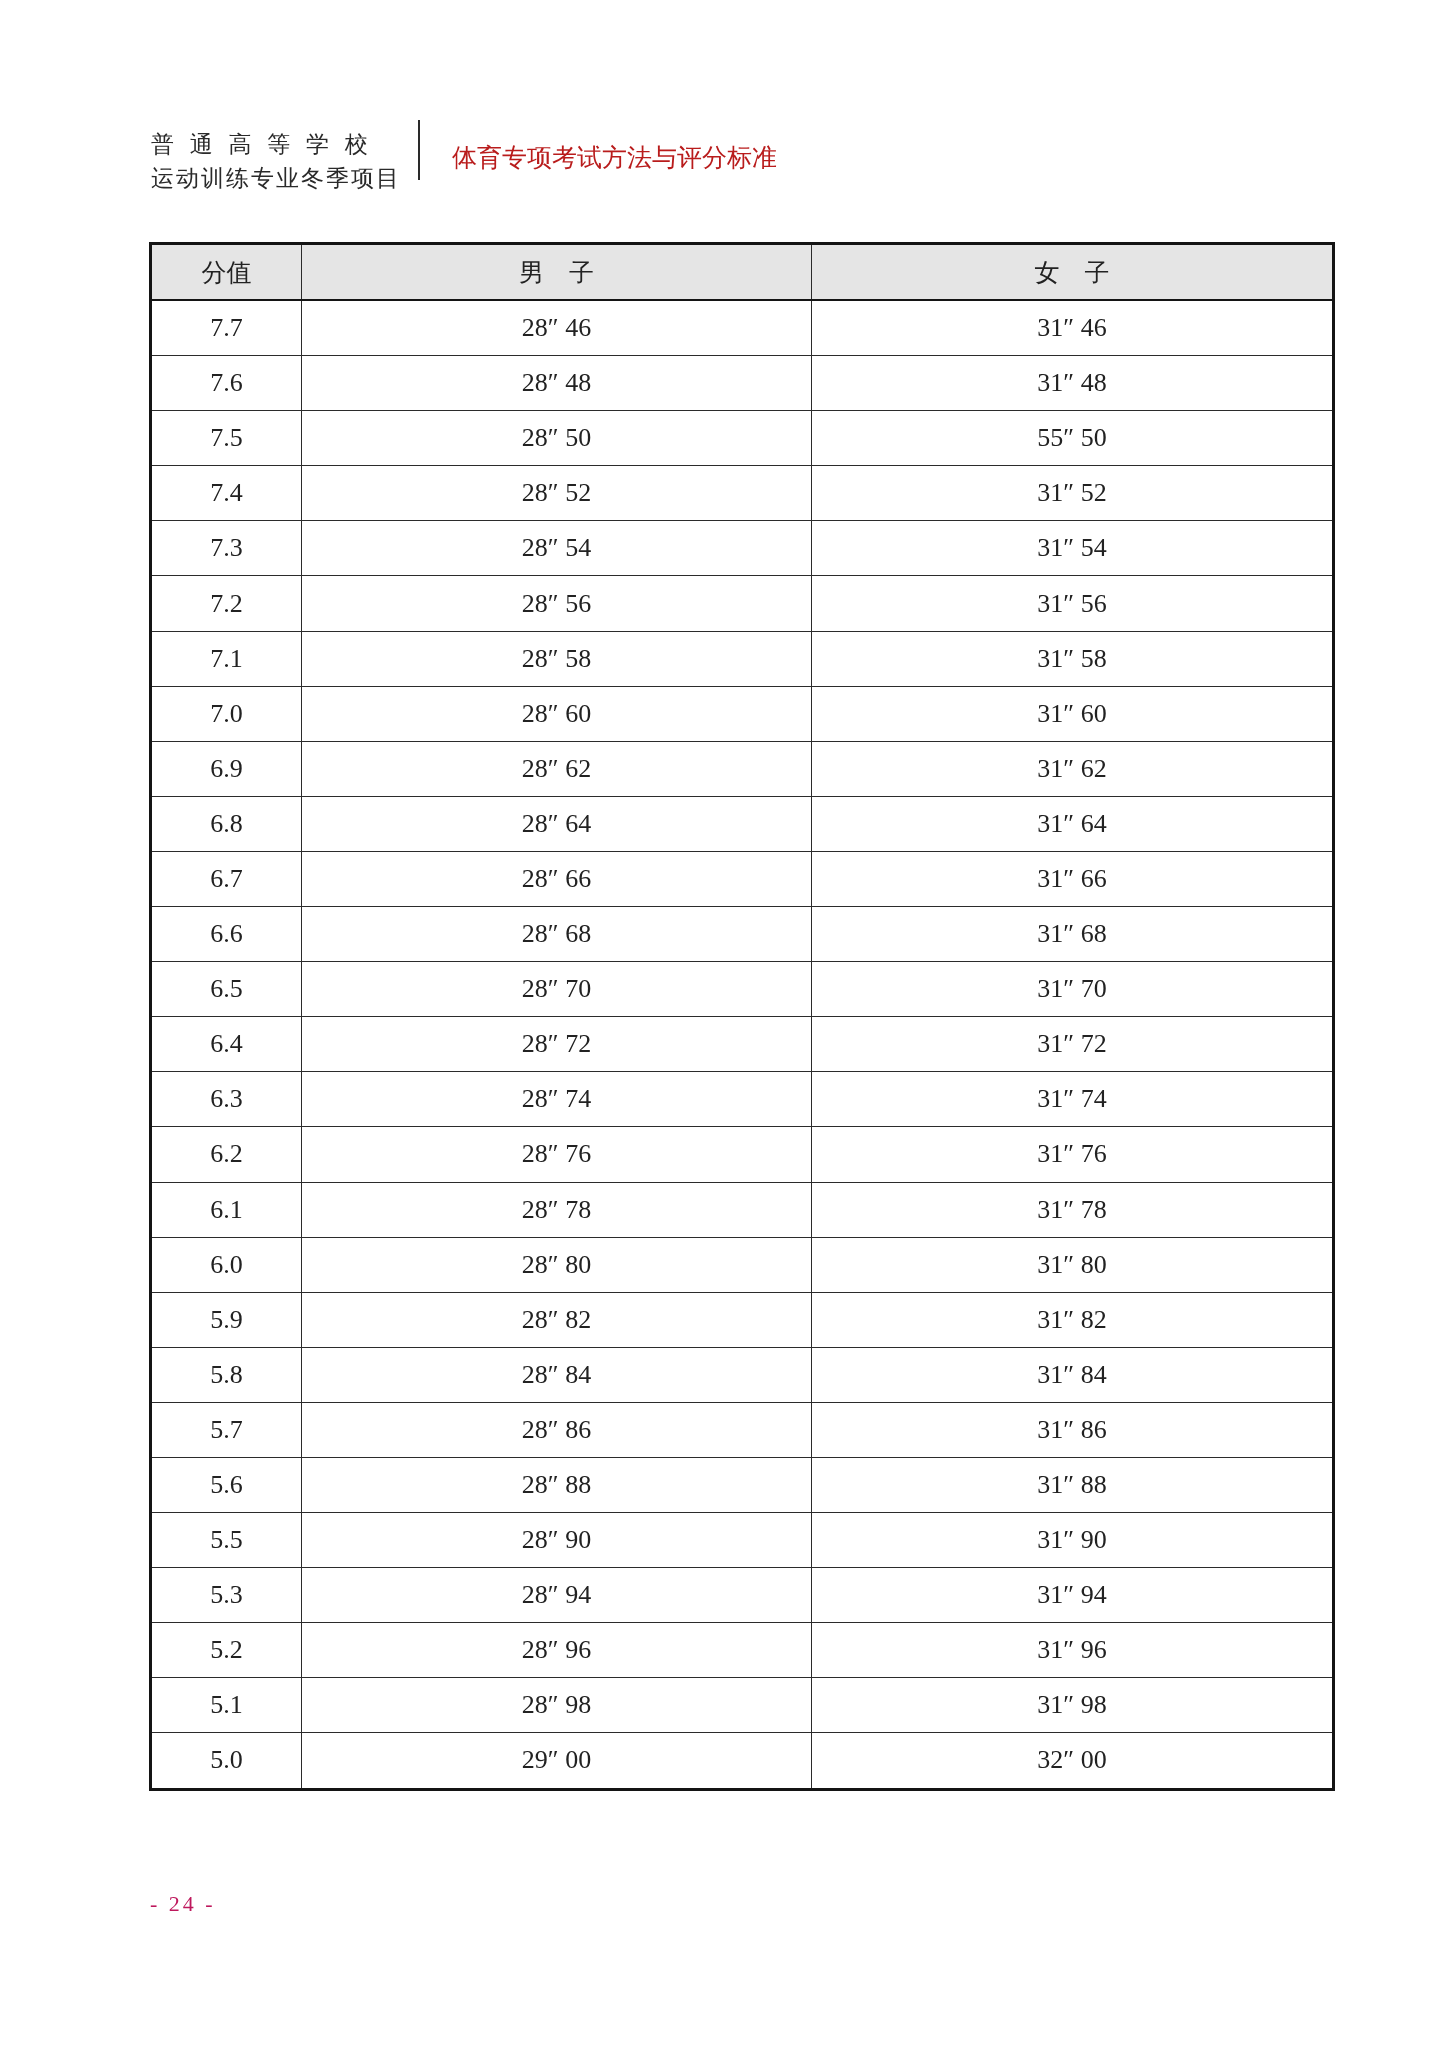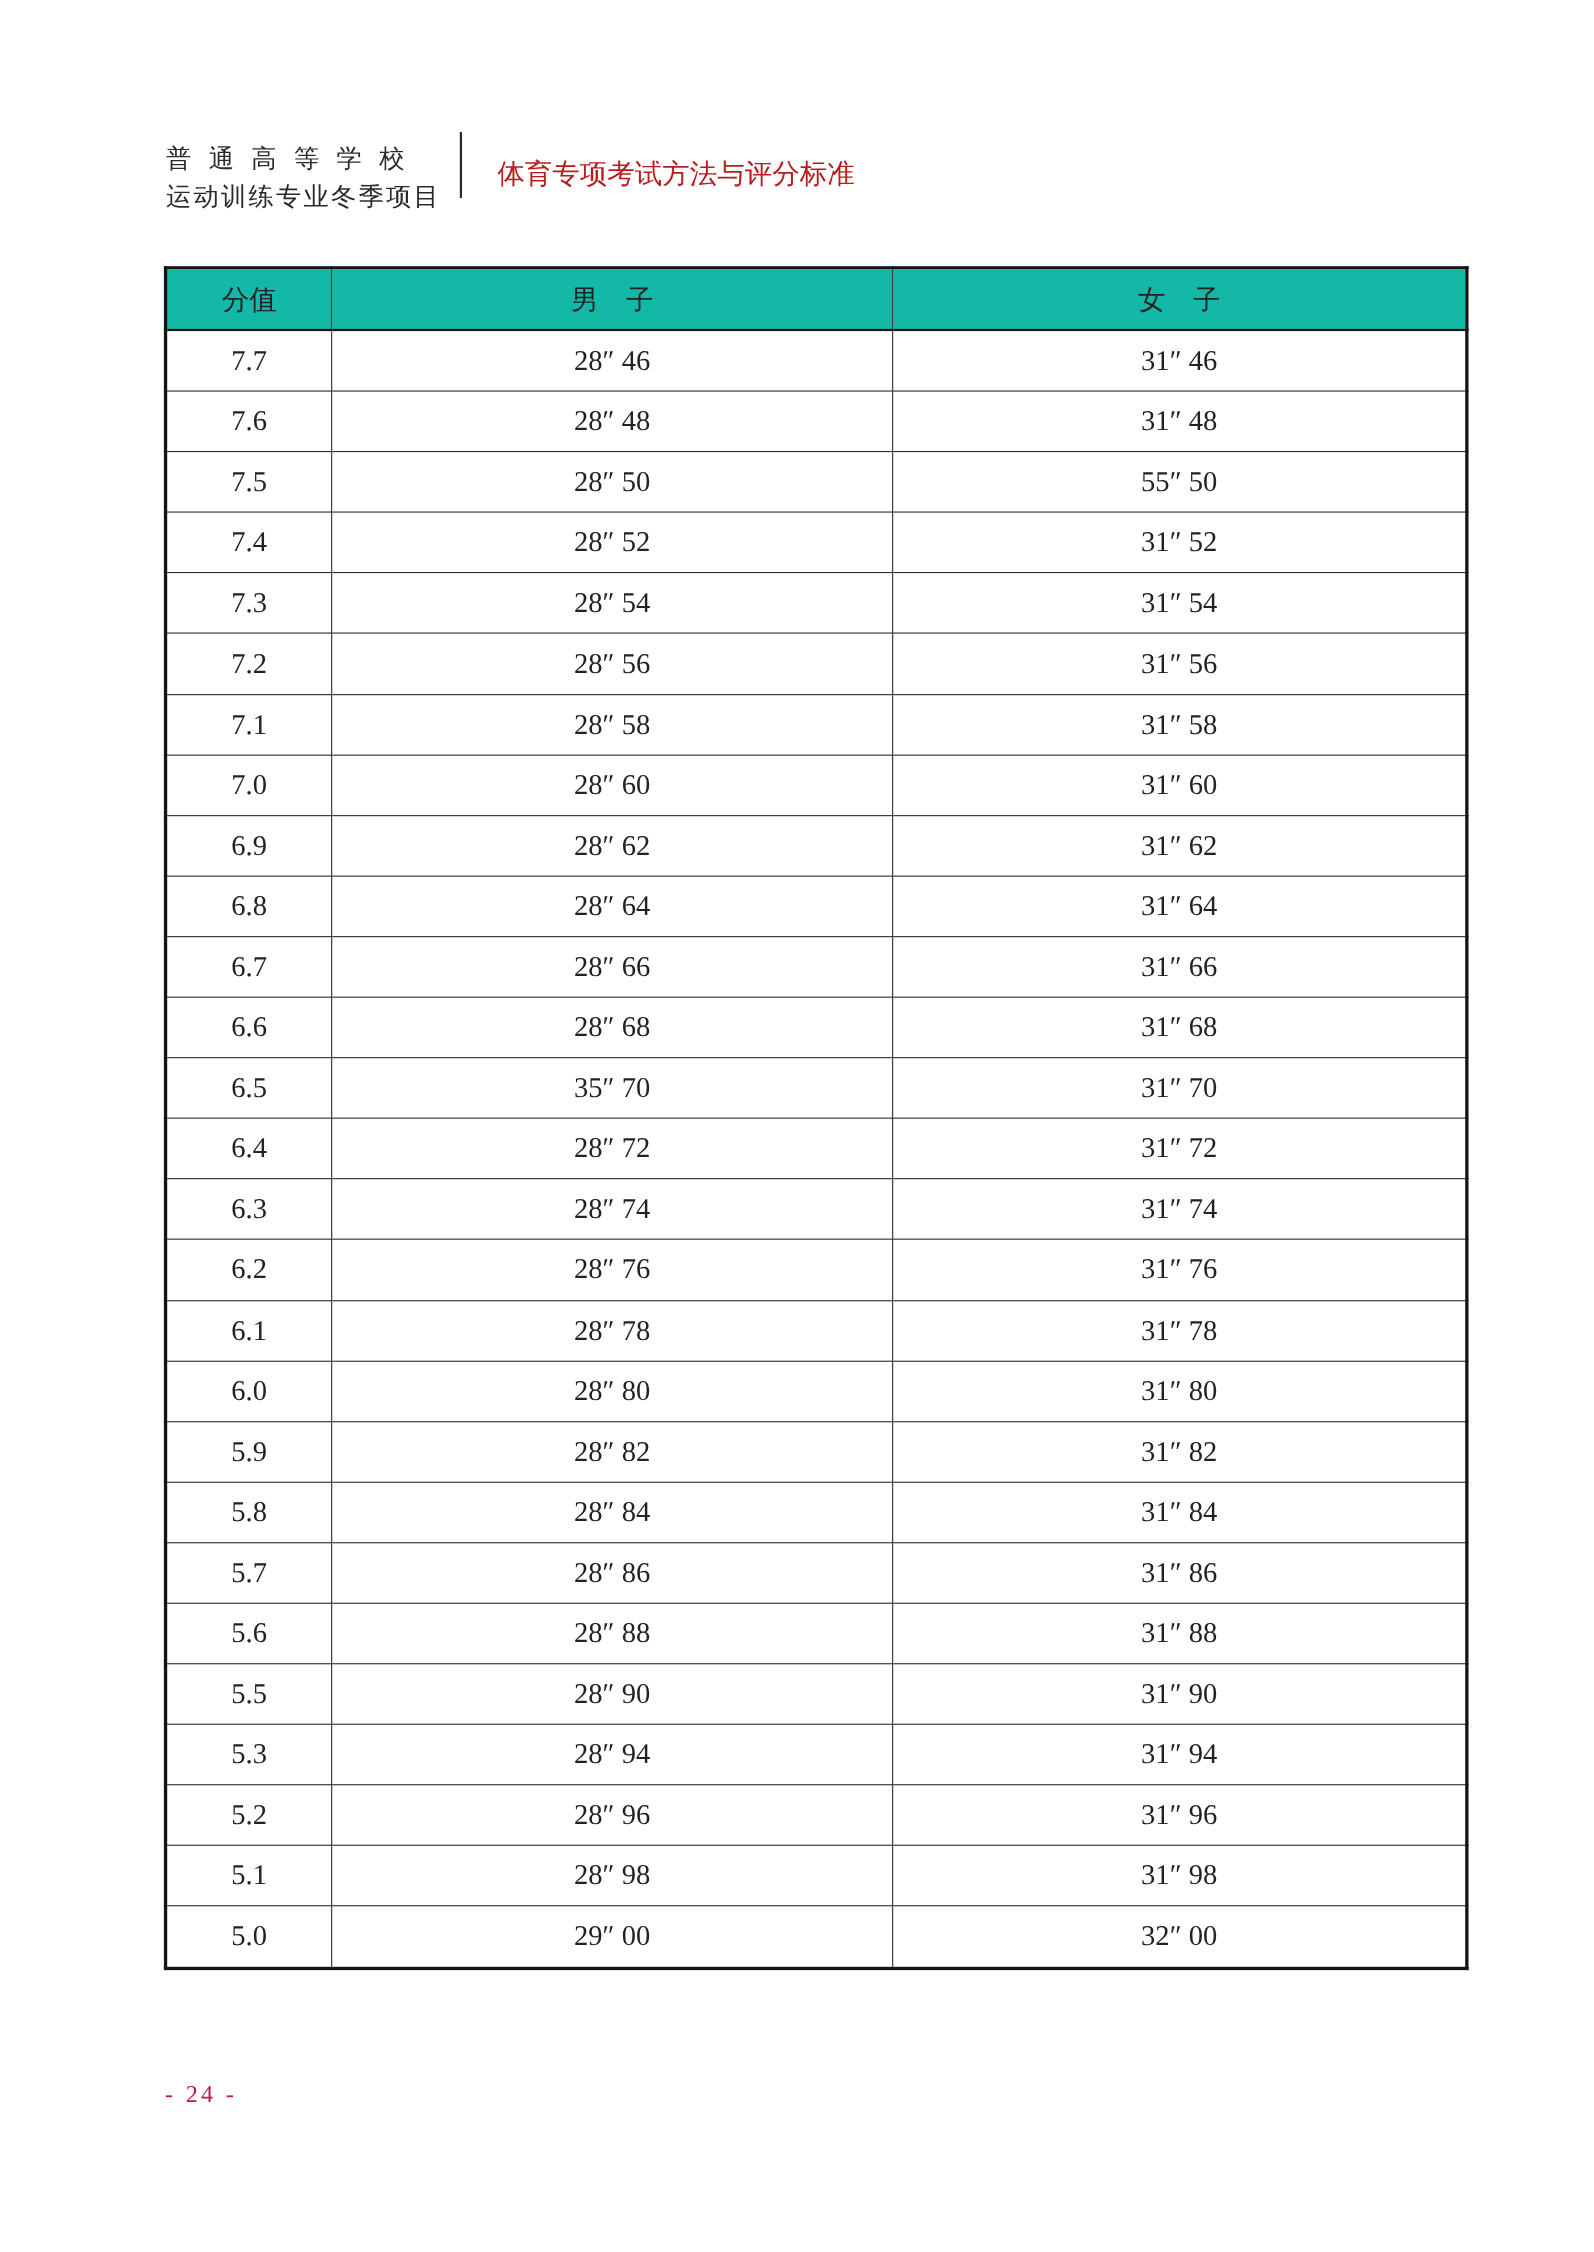--- a/index.html
+++ b/index.html
@@ -45,21 +45,21 @@
   .score-table th, .score-table td {
     border:1.5px solid #2b2b2b;
     text-align:center;
     vertical-align:middle;
     padding:0;
     overflow:hidden;
     white-space:nowrap;
   }
   .score-table { border:3px solid #141414; }
   .score-table thead th {
-    background:#14b8a6;
+    background:#e5e5e5;
     height:54px;
     font-weight:normal;
     font-size:25px;
     border-bottom:2.5px solid #141414;
   }
   .score-table tbody td { height:54.1px; }
 
   
   .page-number {
     position:absolute; left:134px; top:1891px;
@@ -148,21 +148,21 @@
           <td>28″ 66</td>
           <td>31″ 66</td>
         </tr>
         <tr>
           <td>6.6</td>
           <td>28″ 68</td>
           <td>31″ 68</td>
         </tr>
         <tr>
           <td>6.5</td>
-          <td>35″ 70</td>
+          <td>28″ 70</td>
           <td>31″ 70</td>
         </tr>
         <tr>
           <td>6.4</td>
           <td>28″ 72</td>
           <td>31″ 72</td>
         </tr>
         <tr>
           <td>6.3</td>
           <td>28″ 74</td>

